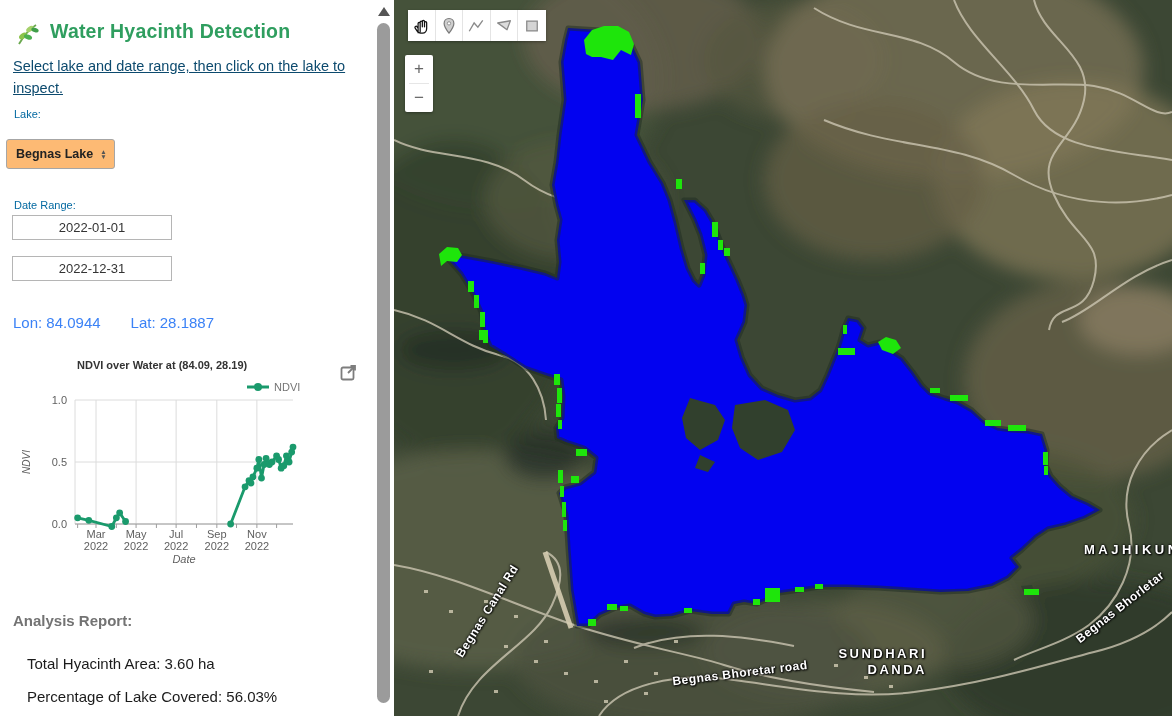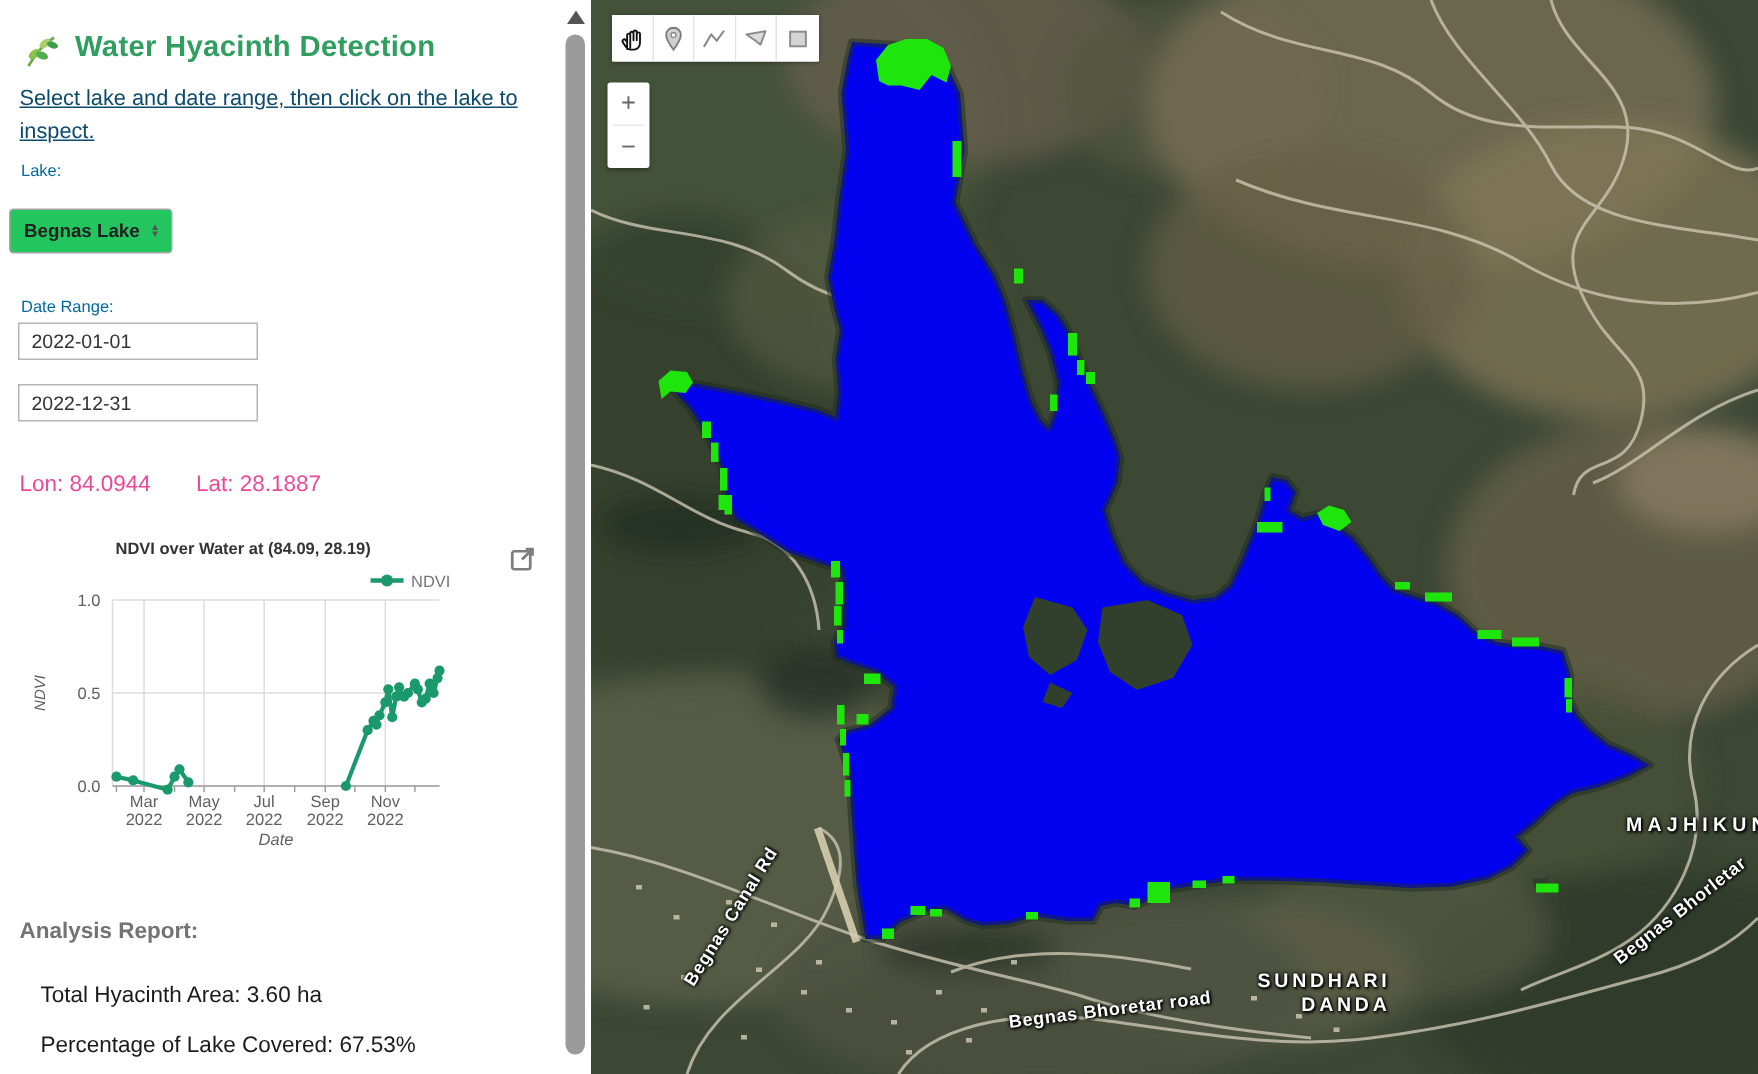--- a/index.html
+++ b/index.html
@@ -7,27 +7,27 @@
     font-family:"Liberation Sans", sans-serif; background:#fff; }
   #stage { position:relative; width:1172px; height:716px; }
 
   
   #sidebar { position:absolute; left:0; top:0; width:394px; height:716px; background:#fff; }
   .app-header { position:absolute; left:14px; top:20px; display:flex; align-items:flex-start; gap:9px; }
   .app-title { font-size:19.5px; font-weight:bold; color:#2f9e5f; letter-spacing:.2px; }
   .intro { position:absolute; left:13px; top:56px; width:336px; font-size:14.5px; color:#0c4a6e; line-height:1.5;text-decoration:underline; }
   .fld-label { position:absolute; left:14px; font-size:11px; color:#0369a1; }
   .select-box { position:absolute; left:6px; top:139px; height:30px; padding:0 7px 0 9px;
-    display:inline-flex; align-items:center; gap:7px; background:#22c55e;
+    display:inline-flex; align-items:center; gap:7px; background:#fdba74;
     border:1px solid #a6a6a6; border-radius:3px; cursor:pointer; }
   .select-box .sel-txt { font-size:12.5px; font-weight:bold; color:#222; }
   .updown { display:flex; flex-direction:column; line-height:5px; color:#555; font-size:6.5px; }
   .date-input { position:absolute; left:12px; width:160px; height:25px; border:1px solid #b5b5b5;
-    padding:0 8px; font-size:13px; color:#333; font-family:"Liberation Sans",sans-serif; background:#fff; }
-  .lonlat { position:absolute; left:13px; top:314px; font-size:15px; color:#ec4899; }
+    padding:0 8px; font-size:13px; color:#333; font-family:"Liberation Sans",sans-serif; background:#fff;text-align:center; }
+  .lonlat { position:absolute; left:13px; top:314px; font-size:15px; color:#3b82f6; }
   .lonlat span { margin-right:30px; }
   .export-btn { position:absolute; left:339px; top:363px; width:19px; height:19px; color:#7d7d7d; cursor:pointer; }
   #ndvi-chart { position:absolute; left:0; top:356px; }
   .report-head { position:absolute; left:13px; top:612px; font-size:15px; font-weight:bold; color:#737373; }
   .report-line { position:absolute; left:27px; font-size:15px; color:#1b1b1b; }
 
   
   .sb-track { position:absolute; left:374px; top:0; width:20px; height:716px; background:#fff; }
   .sb-up { position:absolute; left:378px; top:7px; width:0; height:0;
     border-left:6px solid transparent; border-right:6px solid transparent; border-bottom:9px solid #555; cursor:pointer; }
@@ -168,21 +168,21 @@
         <circle cx="281.18072289156623" cy="112.19999999999999" r="3.4" fill="#1a9a6c"></circle>
         <circle cx="283.8072289156627" cy="109.72" r="3.4" fill="#1a9a6c"></circle>
         <circle cx="286.433734939759" cy="99.8" r="3.4" fill="#1a9a6c"></circle>
         <circle cx="289.06024096385545" cy="106" r="3.4" fill="#1a9a6c"></circle>
         <circle cx="291.6867469879518" cy="96.08" r="3.4" fill="#1a9a6c"></circle>
         <circle cx="293" cy="91.12" r="3.4" fill="#1a9a6c"></circle>
       </svg>
 
     <div class="report-head">Analysis Report:</div>
     <div class="report-line" style="top:655px">Total Hyacinth Area: 3.60 ha</div>
-    <div class="report-line" style="top:688px">Percentage of Lake Covered: 67.53%</div>
+    <div class="report-line" style="top:688px">Percentage of Lake Covered: 56.03%</div>
 
     <div class="sb-track"></div>
     <div class="sb-up"></div>
     <div class="sb-thumb"></div>
   </div>
 
   <div id="map">
     <svg class="base" width="778" height="716" viewBox="0 0 778 716">
       <defs>
           <filter id="soft" x="-30%" y="-30%" width="160%" height="160%">

